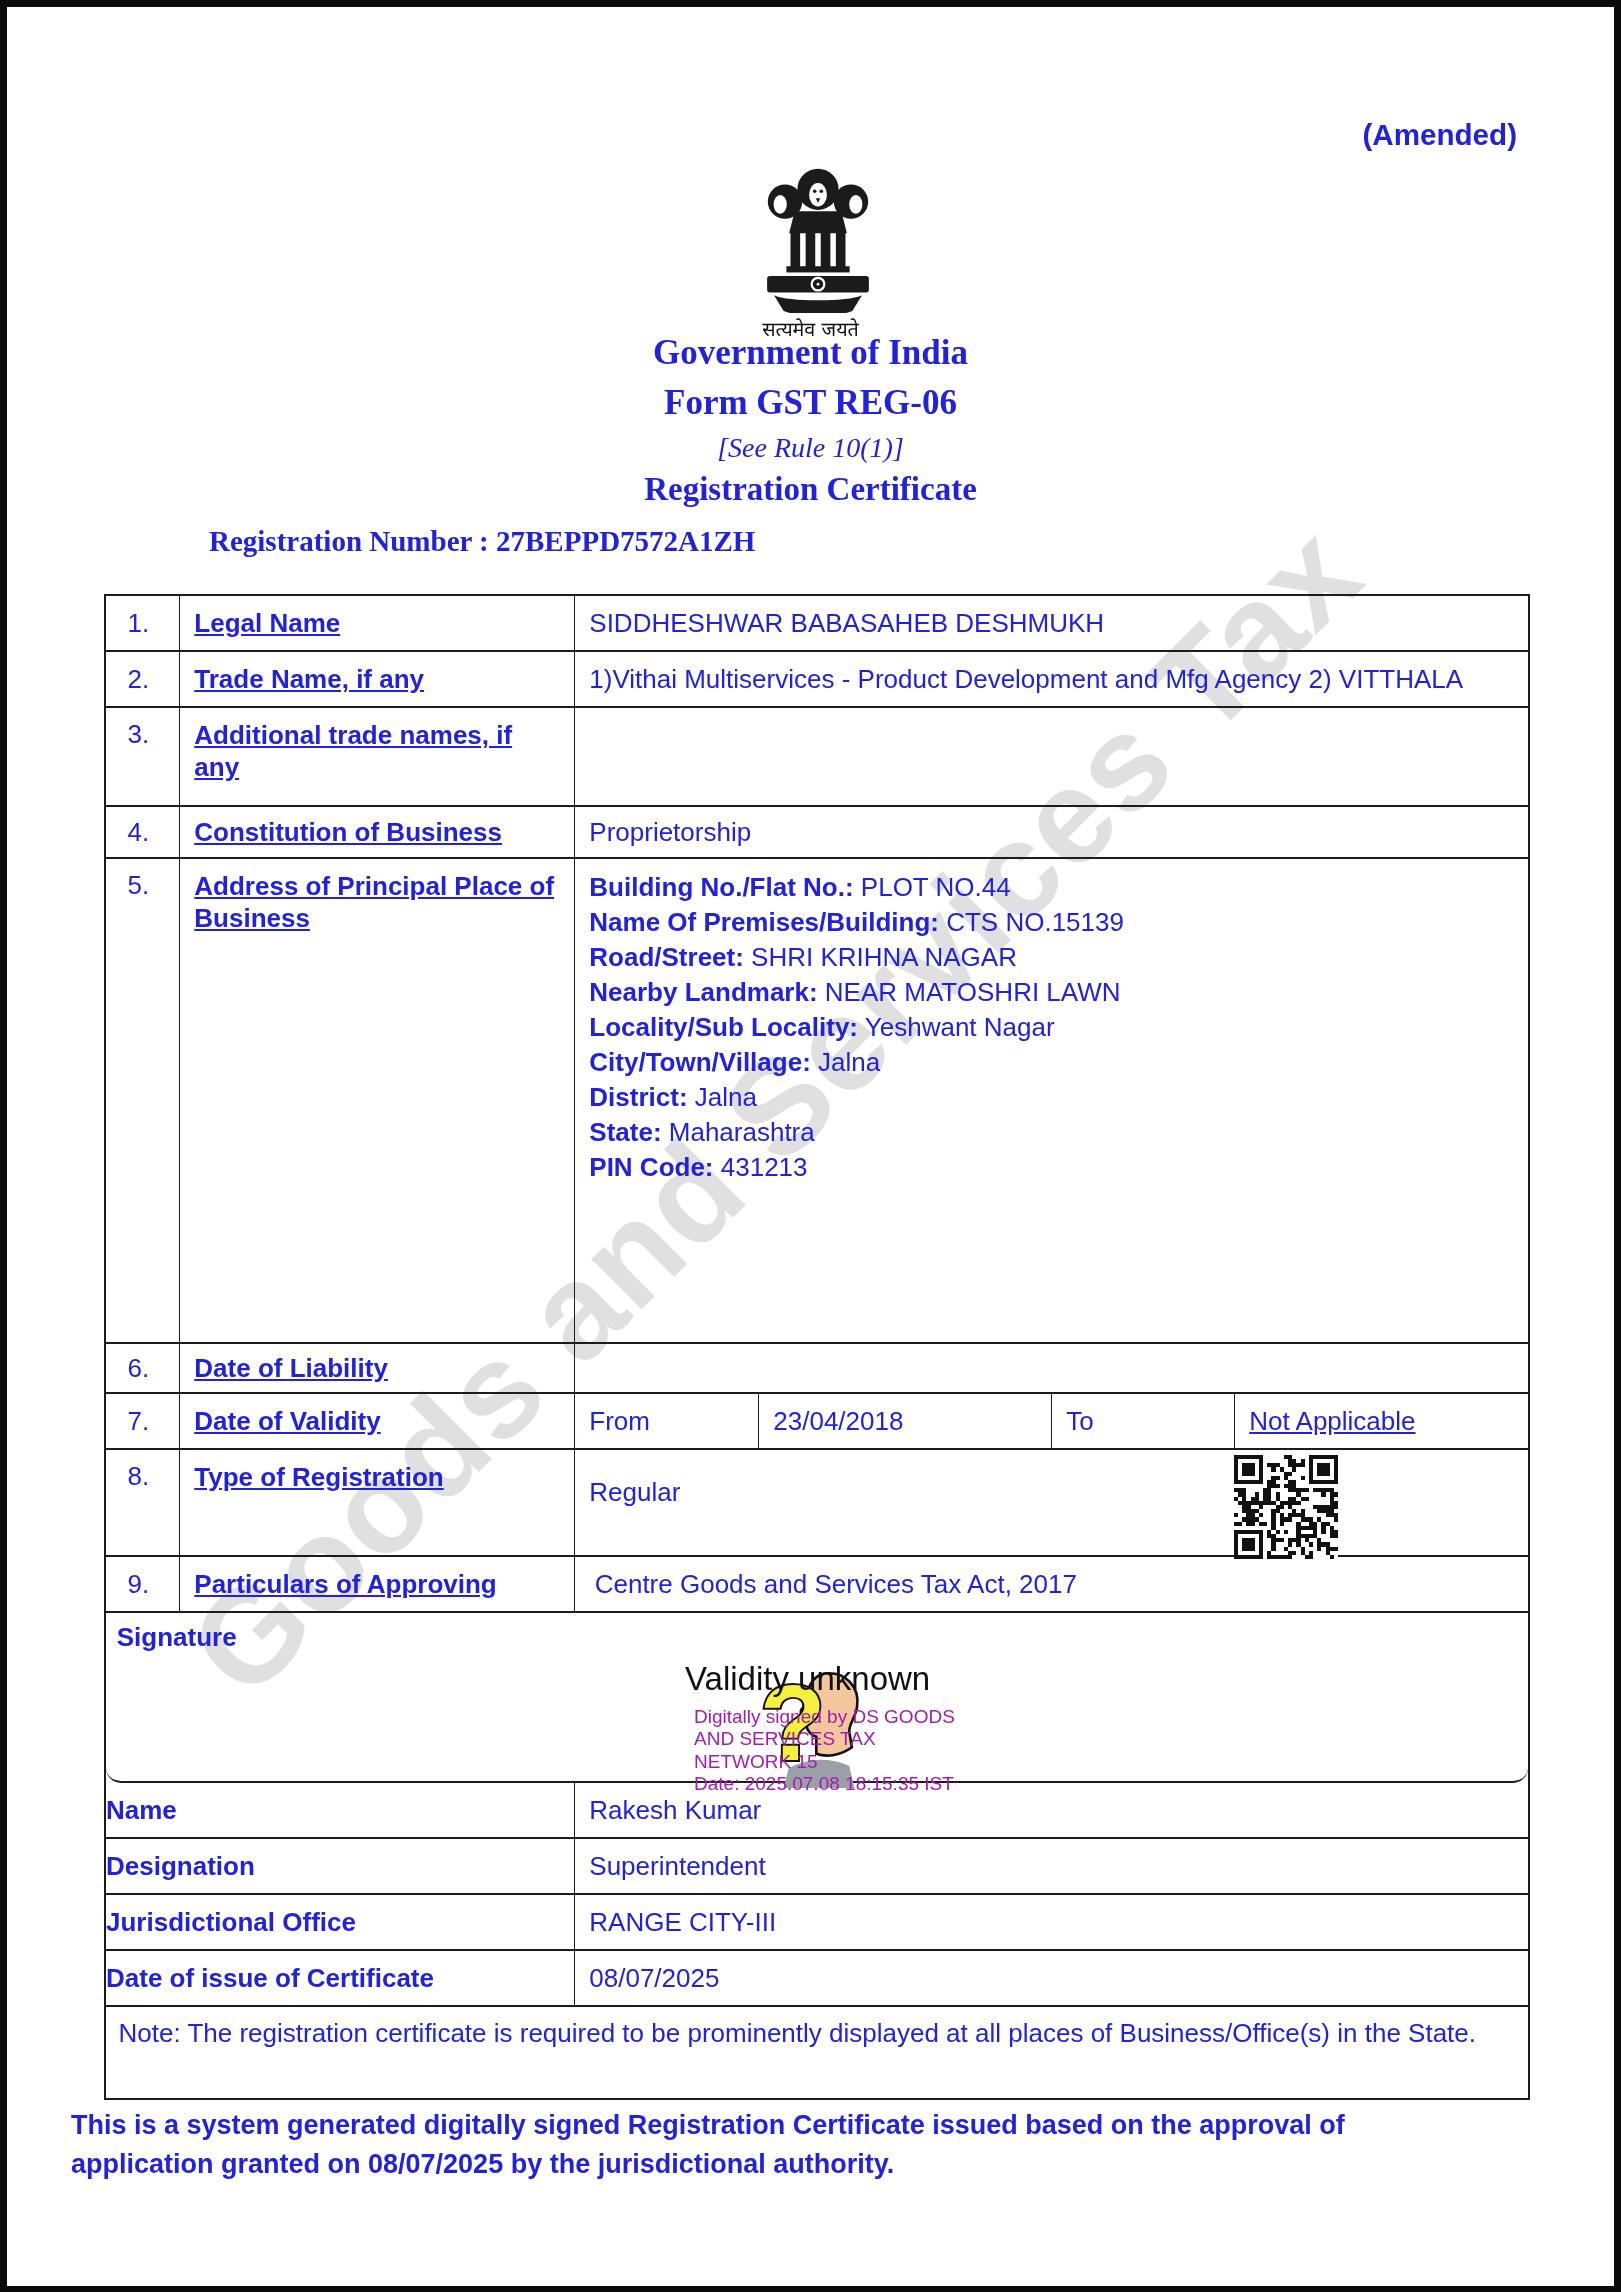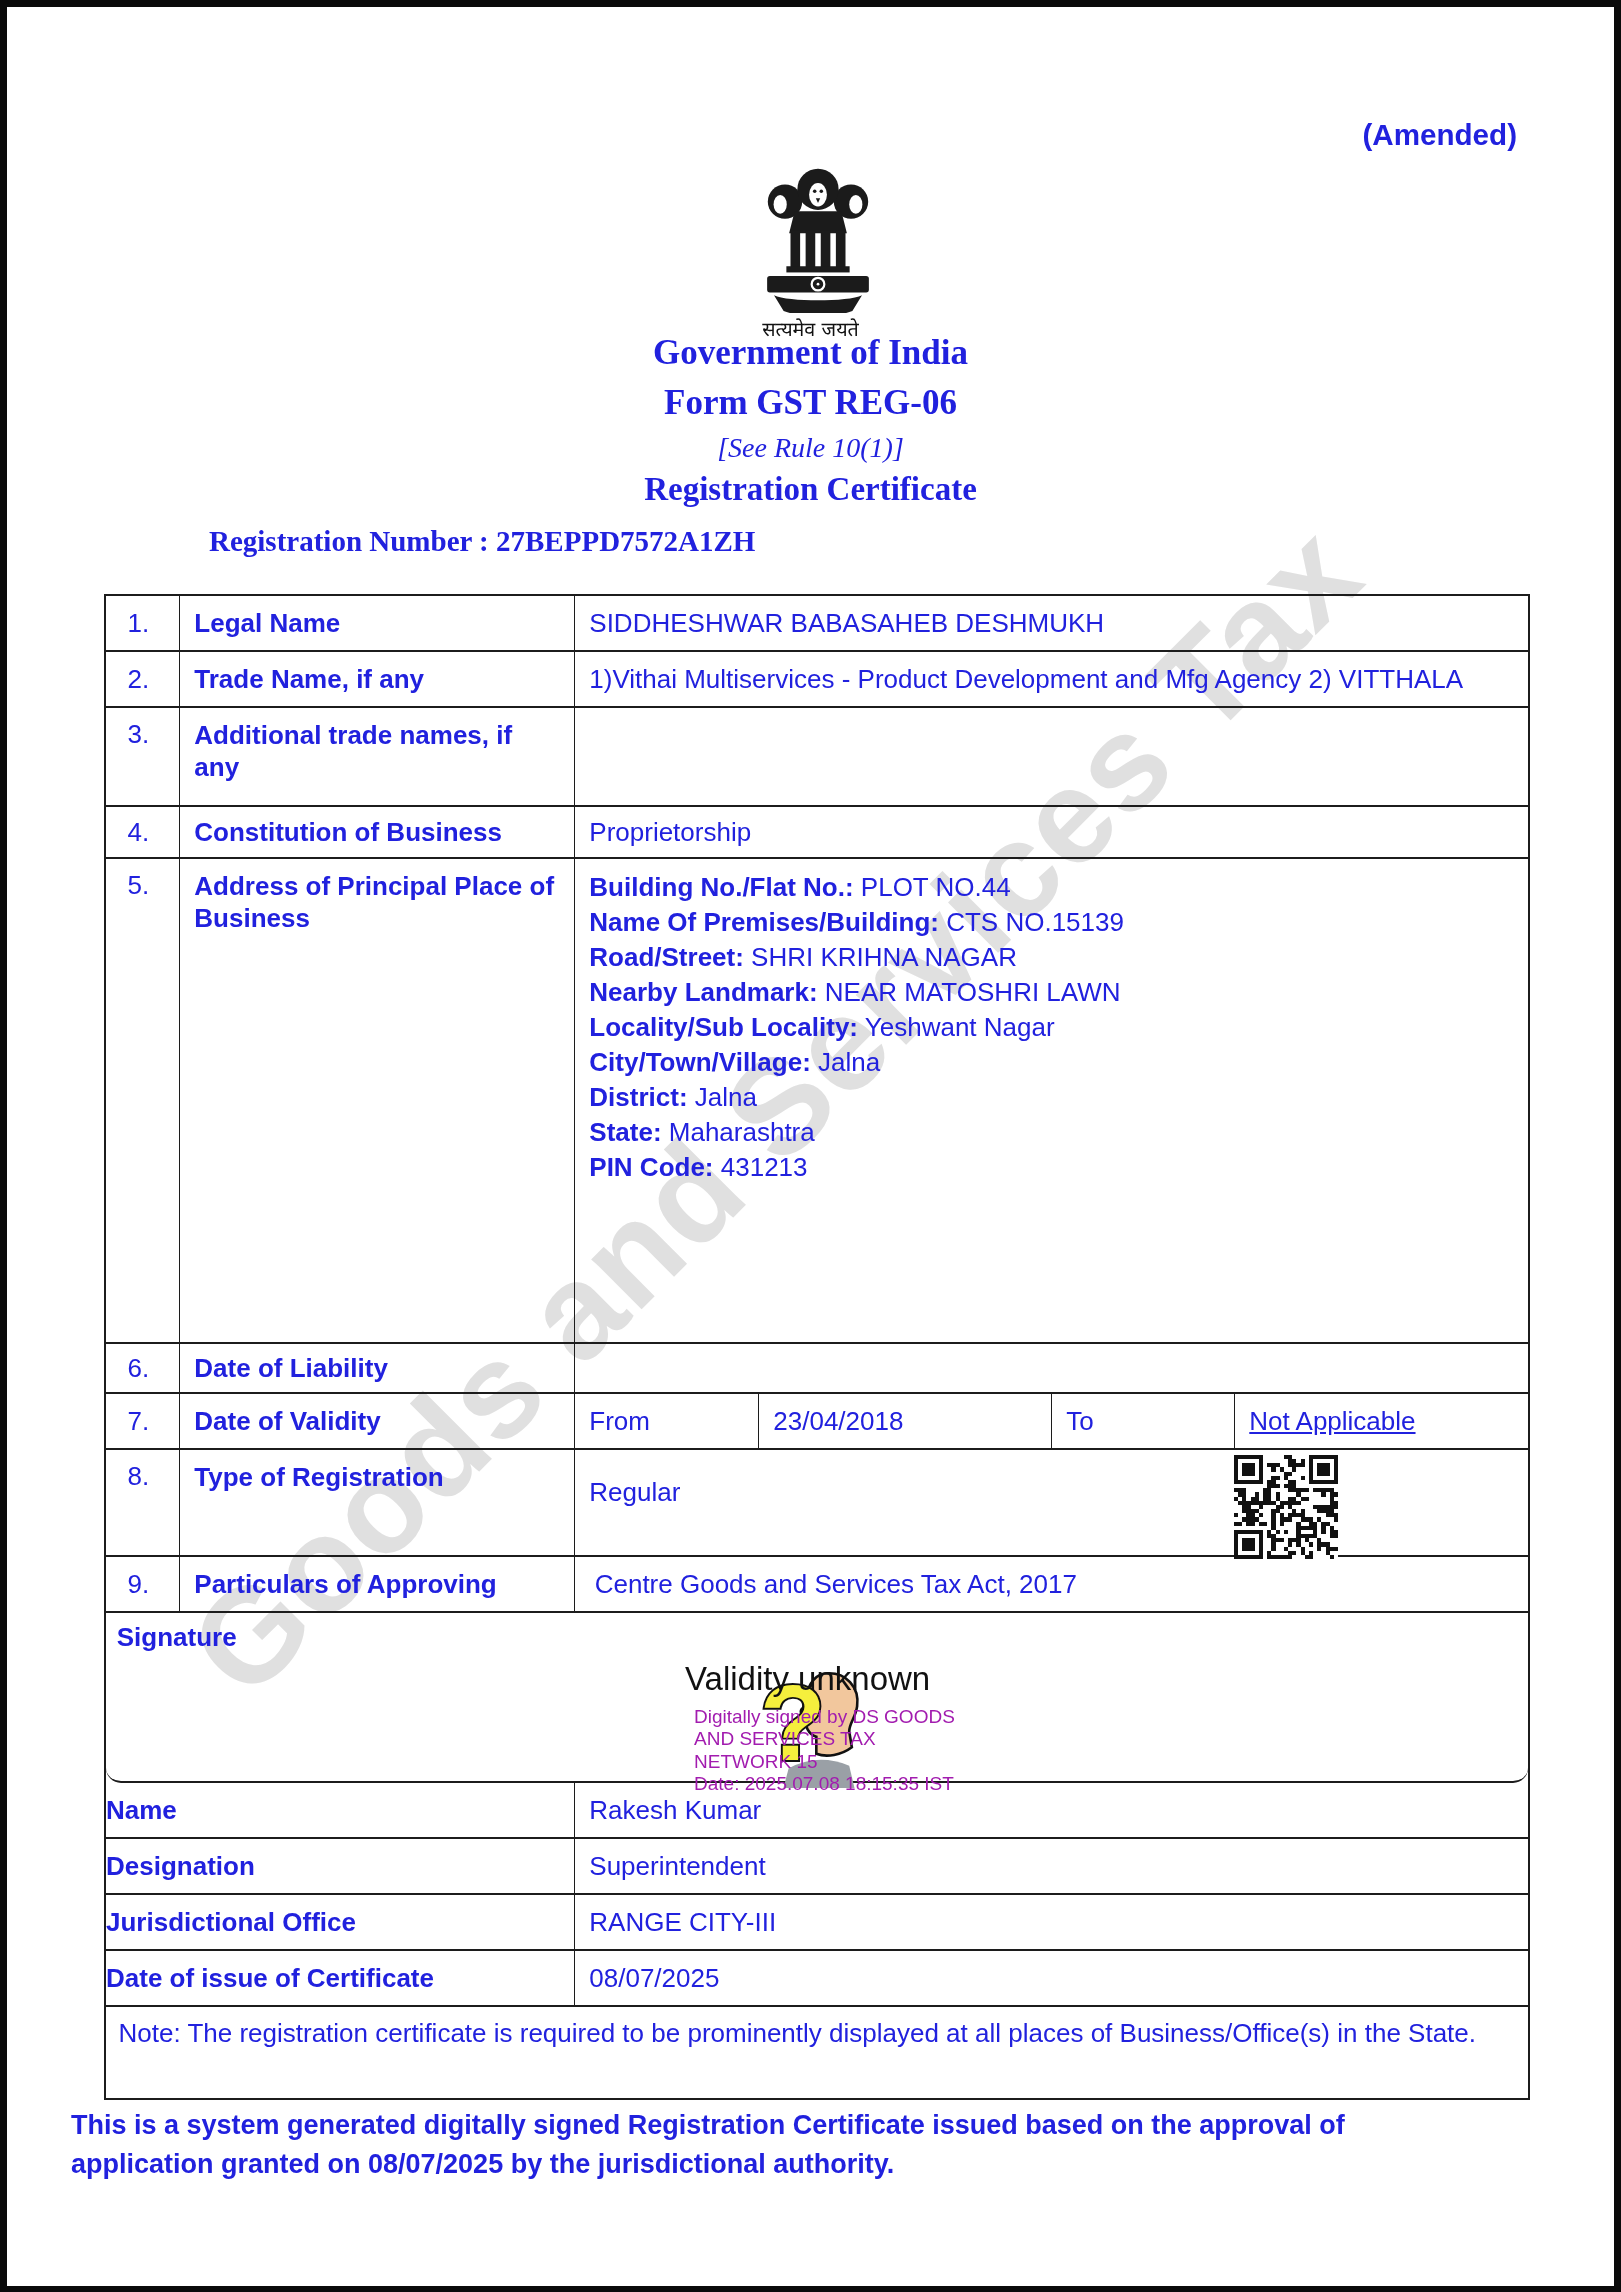--- a/index.html
+++ b/index.html
@@ -51,21 +51,21 @@
   .gst-table{
     position:absolute;left:97px;top:587px;width:1426px;
     border:2.7px solid var(--bd);box-sizing:border-box;
     font-size:26px;
   }
   .trow{display:flex;box-sizing:border-box;border-bottom:2.7px solid var(--bd);}
   .trow.last{border-bottom:none;}
   .c{box-sizing:border-box;display:flex;align-items:center;overflow:visible;}
   .no {width:74px; border-right:1.8px solid var(--bd);padding-left:21.5px;flex:none;}
   .lab{width:395px;border-right:1.8px solid var(--bd);padding-left:14.3px;padding-right:10px;
-       font-weight:bold;line-height:32px;flex:none;}
+       font-weight:bold;line-height:32px;flex:none;text-decoration:underline;}
   .val{flex:1;padding-left:14.3px;}
   .top .c{align-items:flex-start;padding-top:10.7px;}
   .h62{height:56px}.h63{height:56px}.h110{height:99px}.h58{height:52px}
   .h542{height:485px}.h56{height:50px}.h120{height:107px}.h190{height:170px}.h102{height:91px}
   
   .addr{display:block;padding-top:14.3px;line-height:35px;}
   .addr b{font-weight:bold;}
   
   .v7{display:flex;align-items:center;padding-left:14.3px;border-right:1.8px solid var(--bd);box-sizing:border-box;}
   .v7.w1{width:184px}.v7.w2{width:293px}.v7.w3{width:183px}

